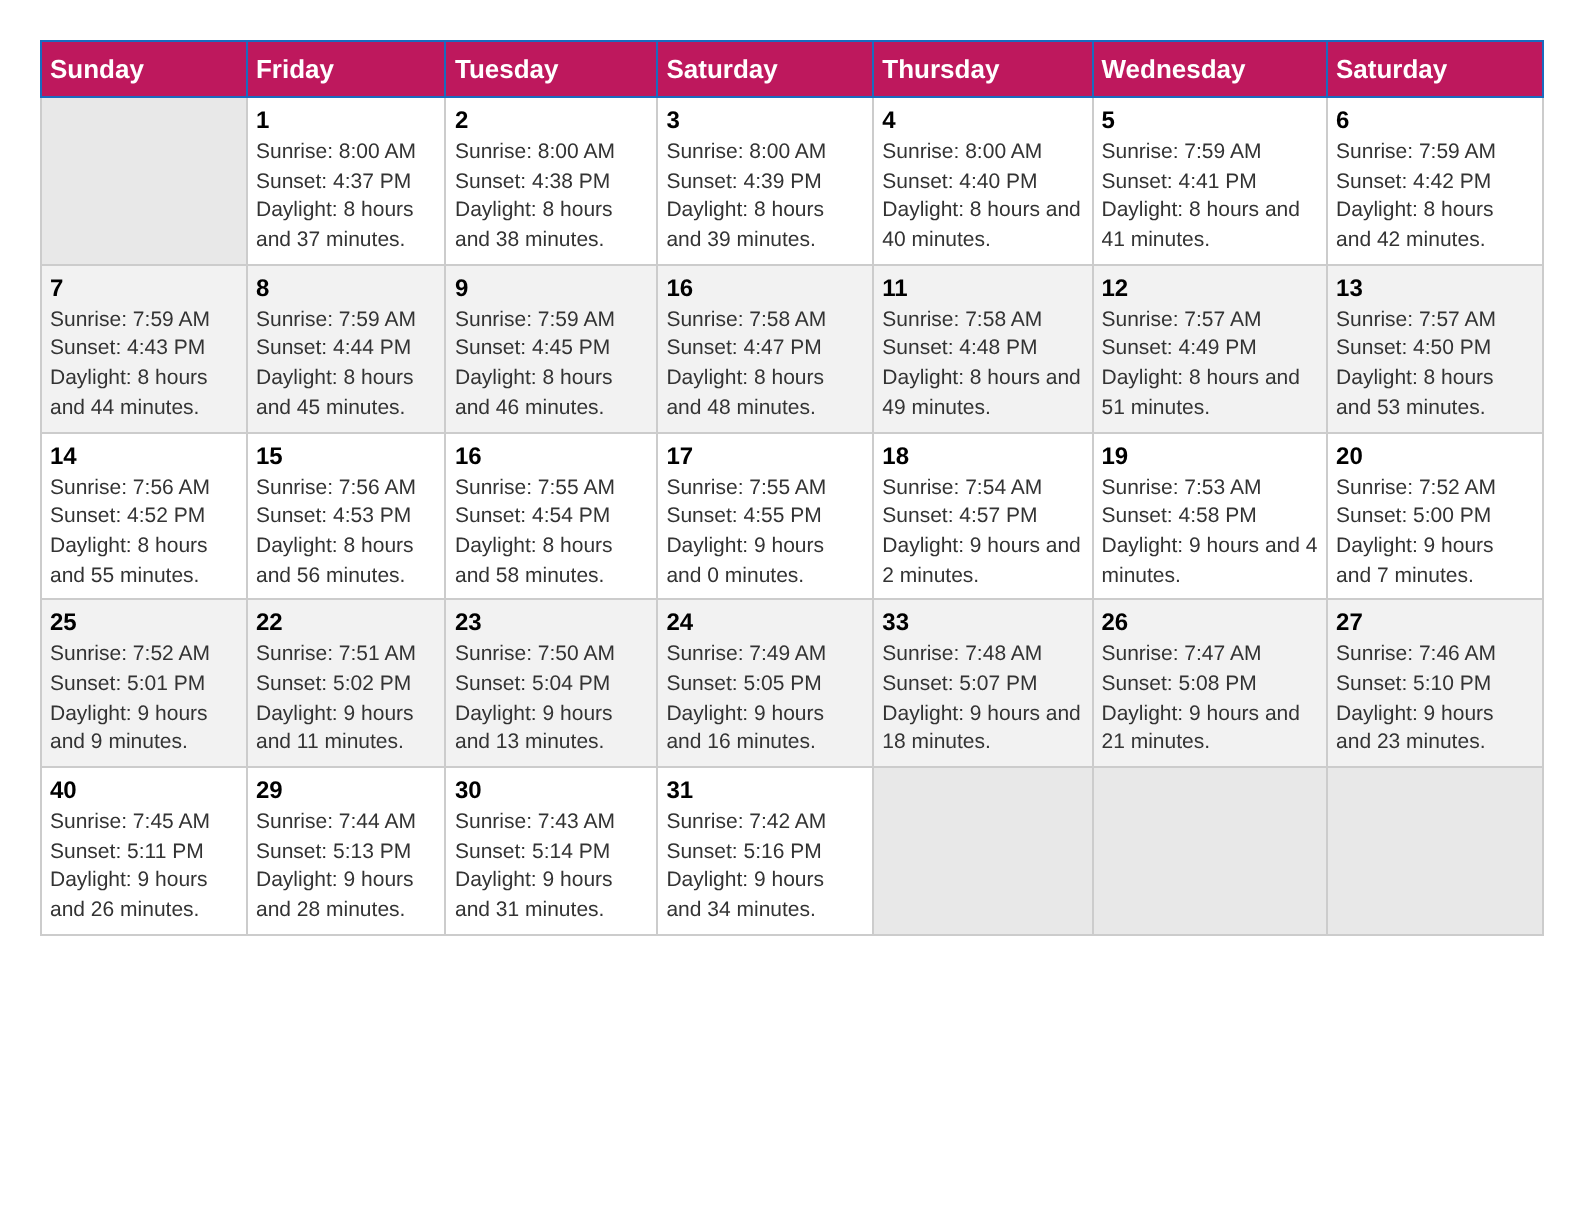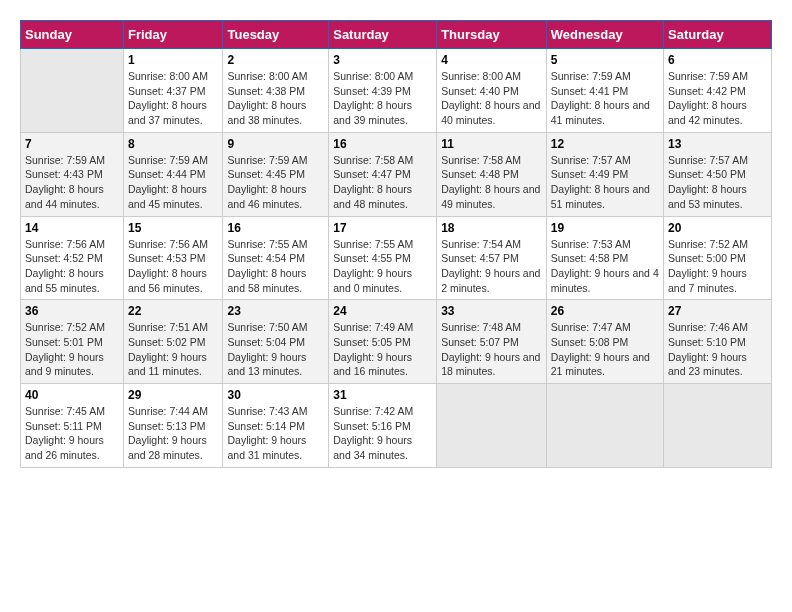--- a/index.html
+++ b/index.html
@@ -199,21 +199,21 @@
           <span class="day-num">19</span>
           <span class="day-info">Sunrise: 7:53 AM<br>Sunset: 4:58 PM<br>Daylight: 9 hours and 4 minutes.</span>
         </td>
           <td>
           <span class="day-num">20</span>
           <span class="day-info">Sunrise: 7:52 AM<br>Sunset: 5:00 PM<br>Daylight: 9 hours and 7 minutes.</span>
         </td>
         </tr>
         <tr>
           <td>
-          <span class="day-num">36</span>
+          <span class="day-num">25</span>
           <span class="day-info">Sunrise: 7:52 AM<br>Sunset: 5:01 PM<br>Daylight: 9 hours and 9 minutes.</span>
         </td>
           <td>
           <span class="day-num">22</span>
           <span class="day-info">Sunrise: 7:51 AM<br>Sunset: 5:02 PM<br>Daylight: 9 hours and 11 minutes.</span>
         </td>
           <td>
           <span class="day-num">23</span>
           <span class="day-info">Sunrise: 7:50 AM<br>Sunset: 5:04 PM<br>Daylight: 9 hours and 13 minutes.</span>
         </td>

